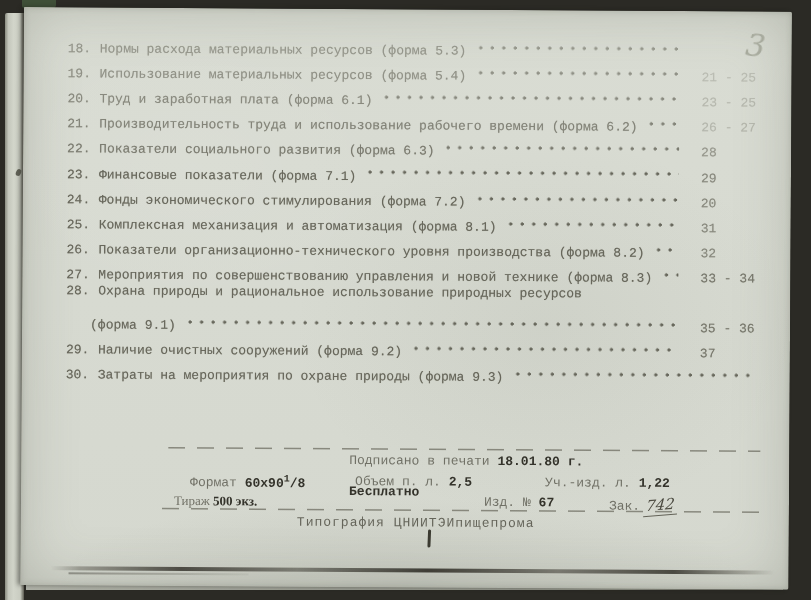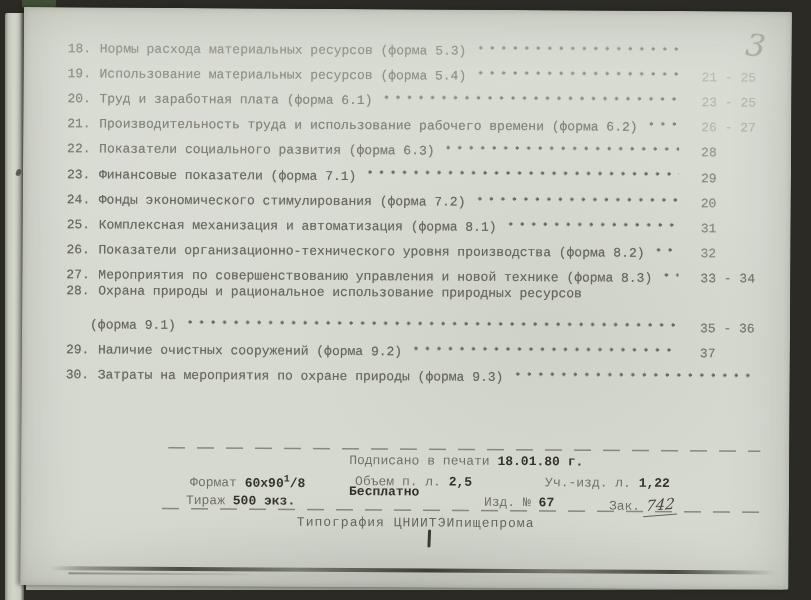--- a/index.html
+++ b/index.html
@@ -79,21 +79,21 @@
     background-size:auto 1.5px;background-repeat:repeat-x;background-position:0 0;
   }
   .rule-top{left:6px;top:3px;width:592px;}
   .rule-bottom{left:0;top:64px;width:602px;}
   .c-item{position:absolute;white-space:pre;}
   .signed{left:187px;top:8px;}
   .fmt{left:28px;top:29px;}
   .fmt sup{font-size:10px;}
   .volume{left:193px;top:29px;}
   .uchizd{left:383px;top:29px;}
-  .tirazh{left:24px;top:49px;}
+  .tirazh{left:12px;top:49px;font-family:Liberation Serif, serif;}
   .besplatno{left:187px;top:39px;font-weight:bold;color:#34332b;}
   .izd{left:322px;top:49px;}
   .zak{left:447px;top:49px;}
   .zak-value{
     display:inline-block;font-family:"DejaVu Serif","Liberation Serif",serif;font-style:italic;
     font-size:15px;color:#4c4b41;transform:rotate(-5deg) skewX(-10deg);
     border-bottom:1.3px solid rgba(70,69,58,.8);padding:0 3px 1px 2px;margin-left:4px;
   }
   .printer{left:135px;top:70px;letter-spacing:1px;opacity:.8;}
   .tick{

